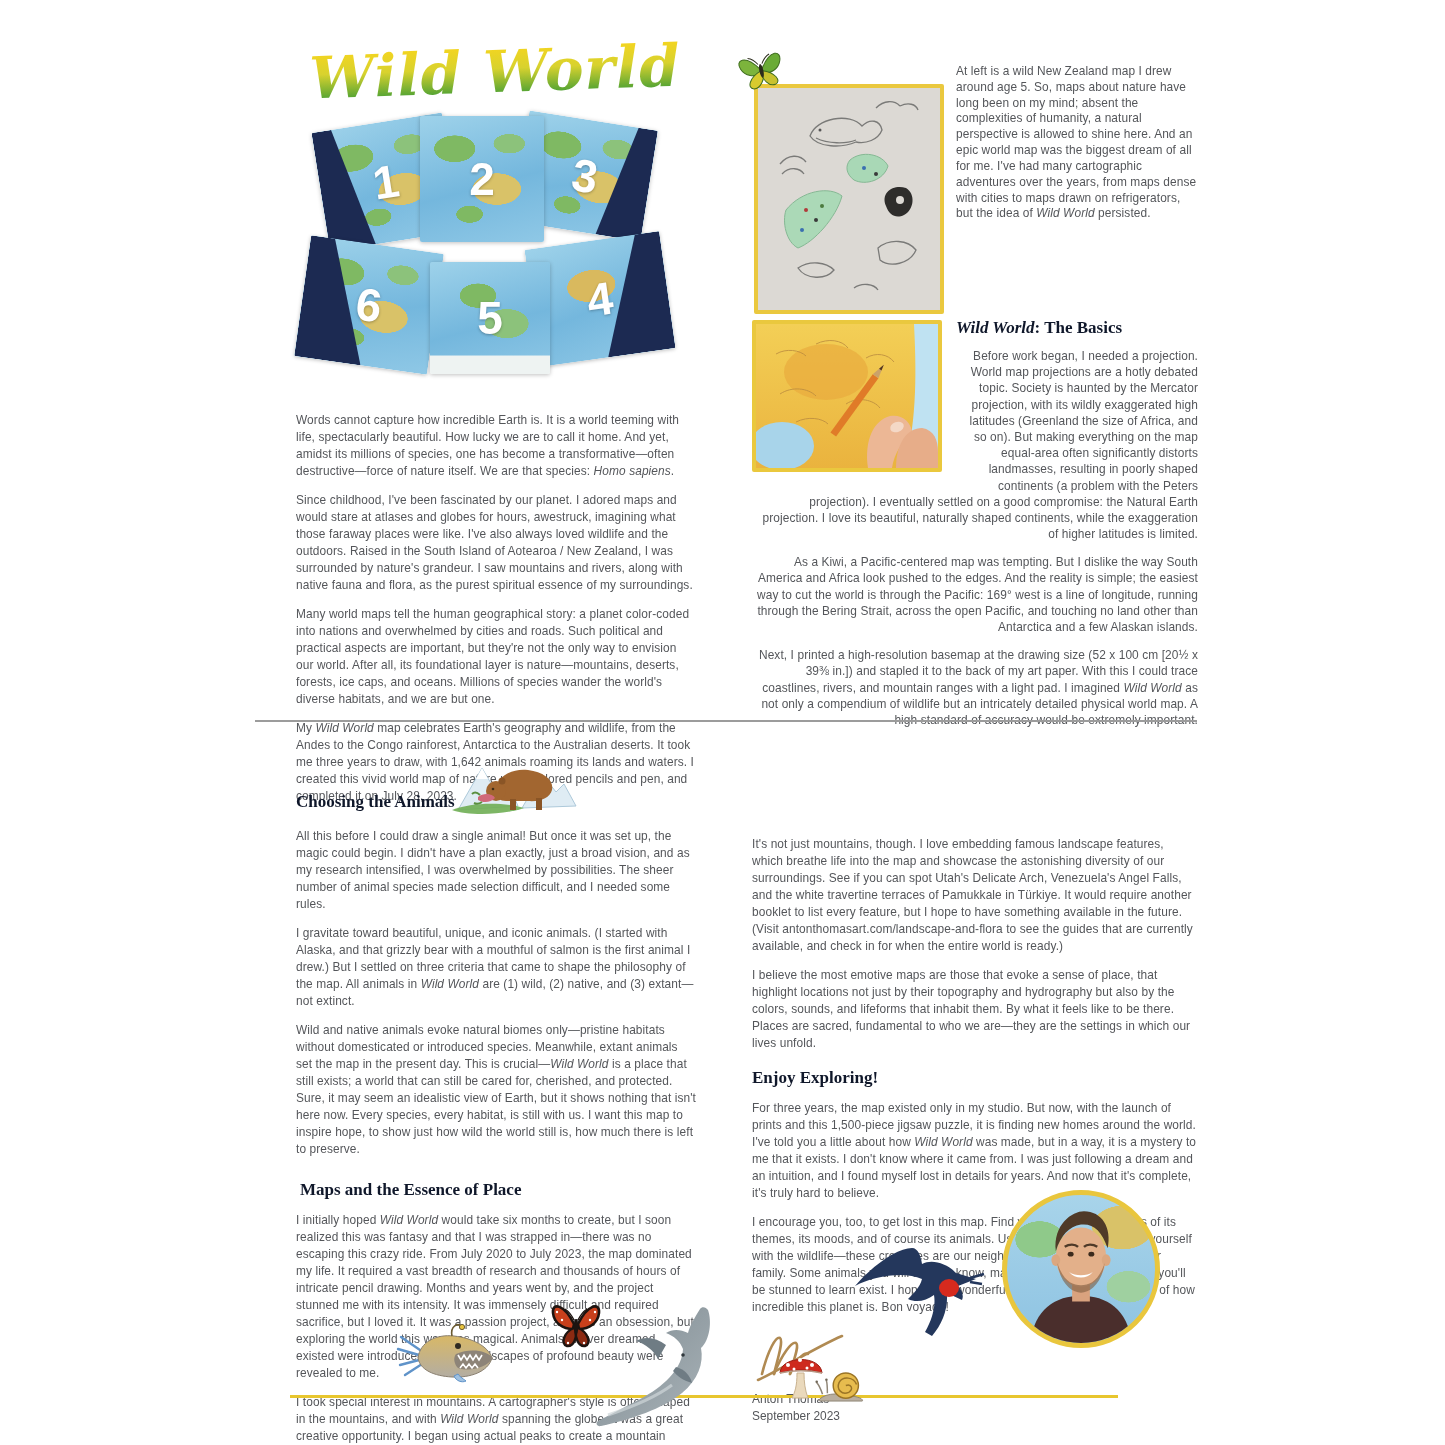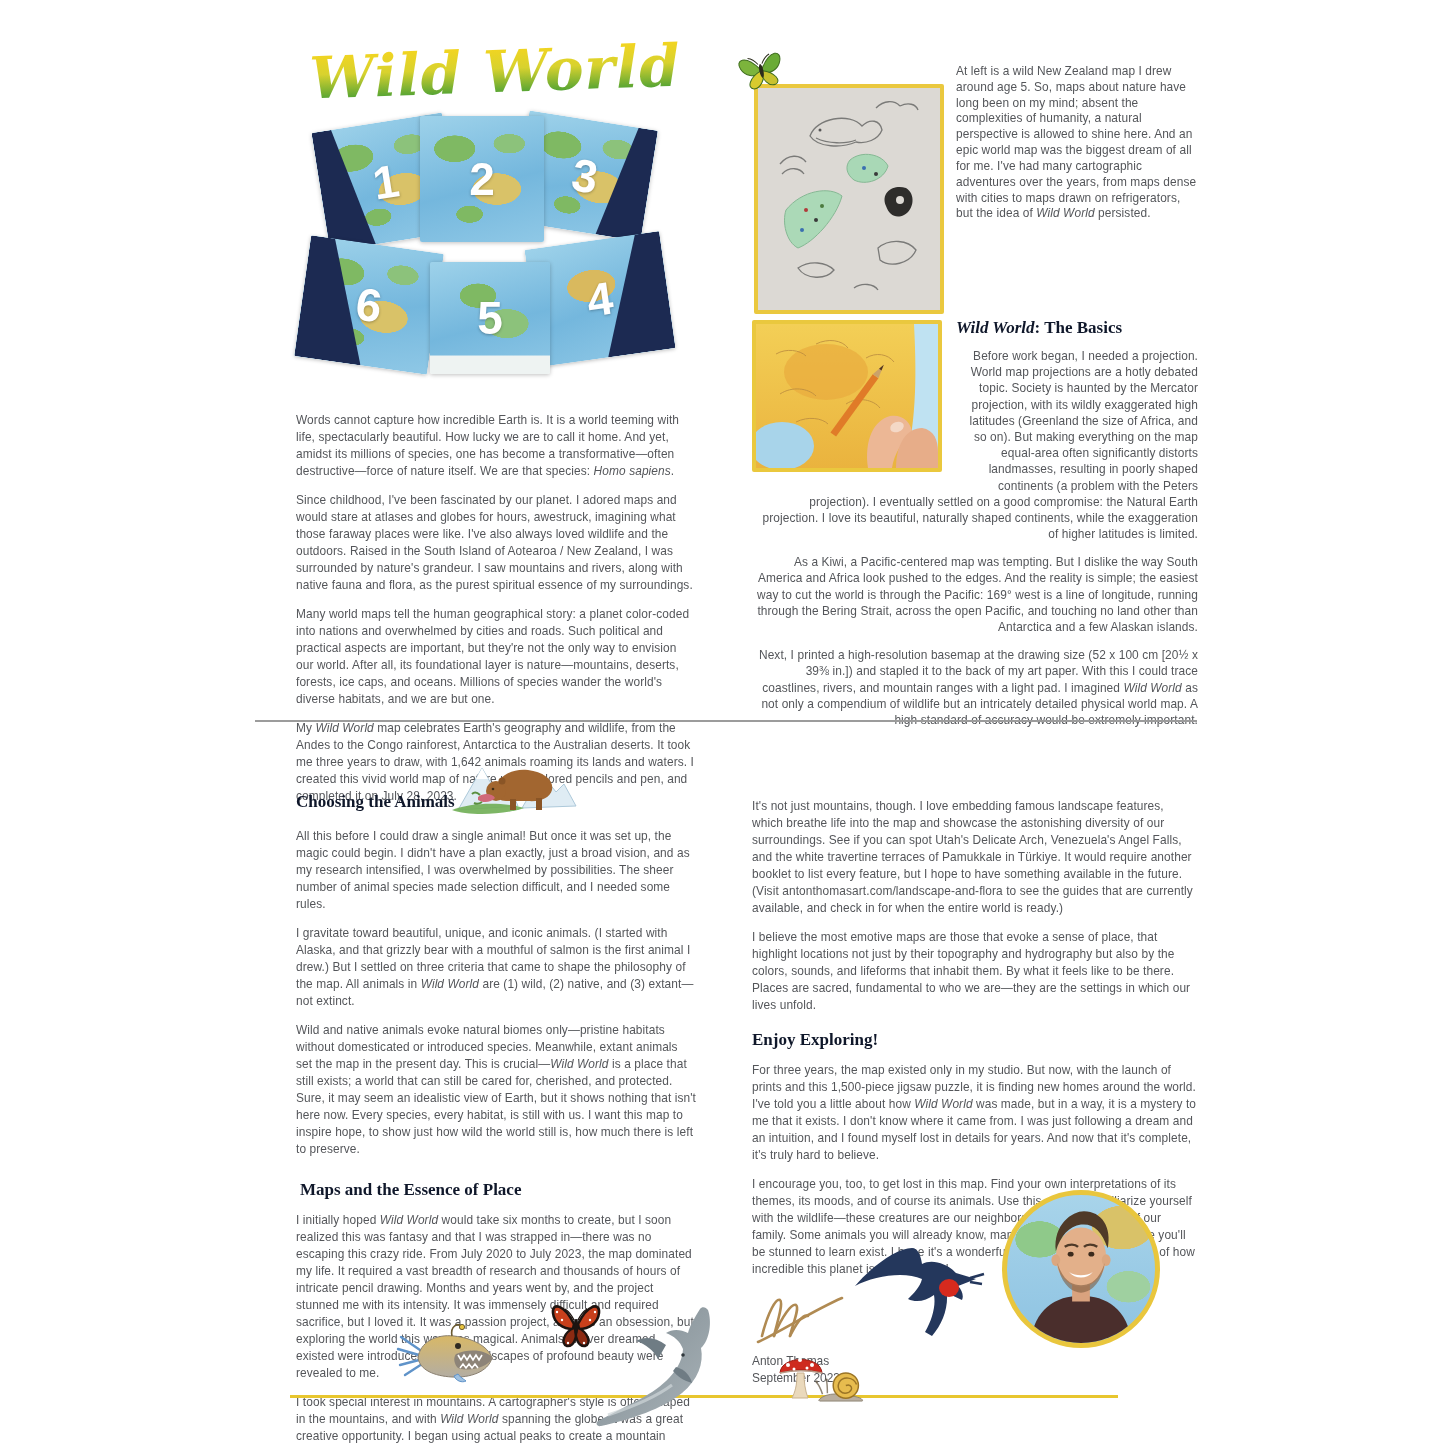--- a/index.html
+++ b/index.html
@@ -67,21 +67,21 @@
   .basics p{line-height:1.36;text-align:right;}
 
   .divider{position:absolute;left:255px;top:720px;width:942px;height:0;
            border:none;border-top:2px solid #9c9c9c;margin:0;}
 
   .lower-left{position:absolute;left:296px;top:756px;width:400px;}
   .bear-art{position:absolute;left:148px;top:-8px;width:140px;height:70px;}
   .choosing-h{margin:36px 0 16px;}
   .essence-h{margin:22px 4px 12px;}
 
-  .lower-right{position:absolute;left:752px;top:798px;width:446px;}
+  .lower-right{position:absolute;left:752px;top:836px;width:446px;}
   .enjoy-h{margin:16px 0 12px;}
   .sig{display:block;margin-top:10px;width:96px;height:58px;}
   .sig-name{font-size:11.9px;margin-top:6px;}
   .sig-date{font-size:11.9px;margin-top:3px;}
 
   
   .portrait{position:absolute;left:1002px;top:1190px;width:148px;height:148px;border-radius:50%;
             border:5px solid #e9c63d;overflow:hidden;
             background:
               radial-gradient(40px 30px at 22% 30%,#8fc98a 0 60%,rgba(0,0,0,0) 61%),

